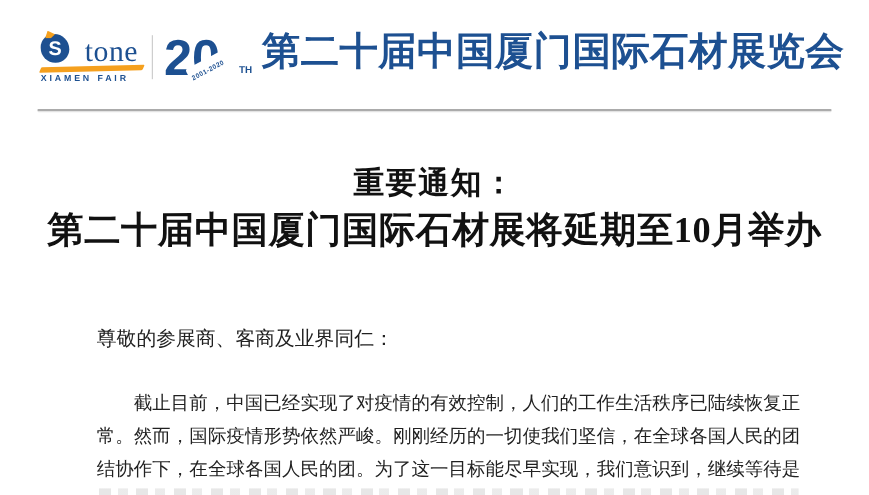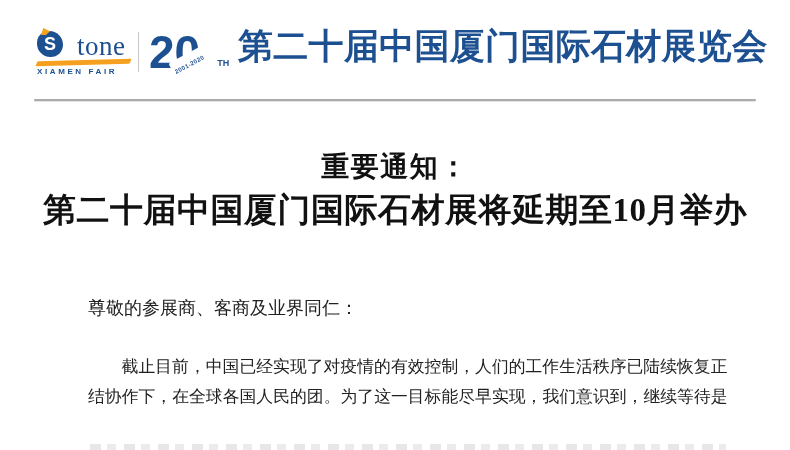--- a/index.html
+++ b/index.html
@@ -86,18 +86,19 @@
   </header>
 
   <div class="h-divider"></div>
 
   <main>
     <h2 class="notice-title">重要通知：</h2>
     <h3 class="notice-subtitle">第二十届中国厦门国际石材展将延期至10月举办</h3>
     <p class="salutation">尊敬的参展商、客商及业界同仁：</p>
     <div class="paragraph">
       <div class="para-line indent">截止目前，中国已经实现了对疫情的有效控制，人们的工作生活秩序已陆续恢复正</div>
+      <div class="para-line">常。然而，国际疫情形势依然严峻。刚刚经历的一切使我们坚信，在全球各国人民的团</div>
       <div class="para-line">结协作下，在全球各国人民的团。为了这一目标能尽早实现，我们意识到，继续等待是</div>
     </div>
     <div class="clipped-line"></div>
   </main>
 
 </div>
 
 </body></html>

